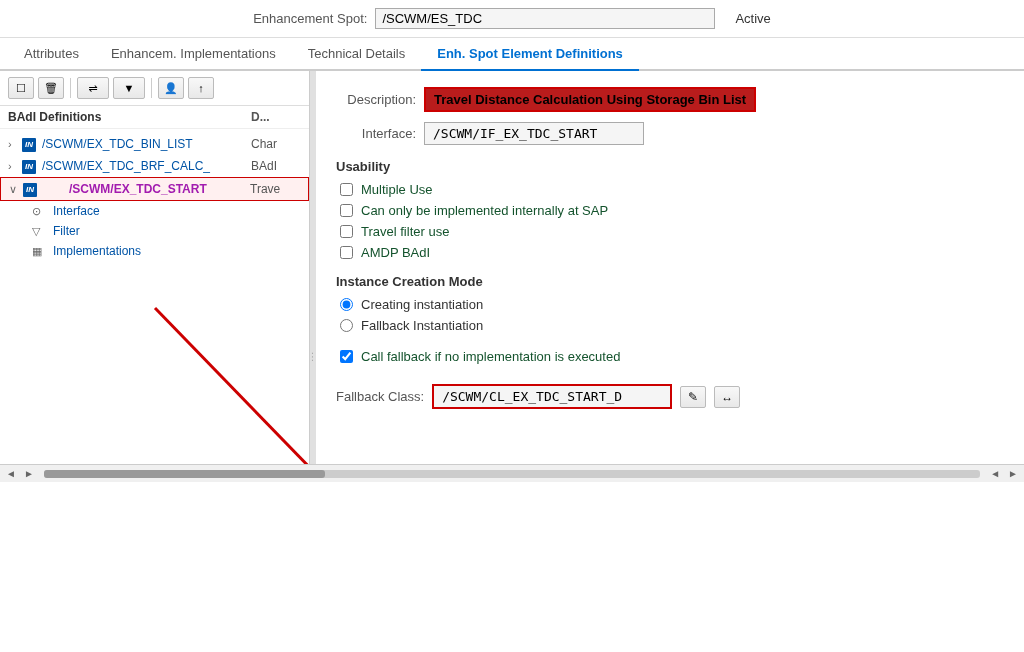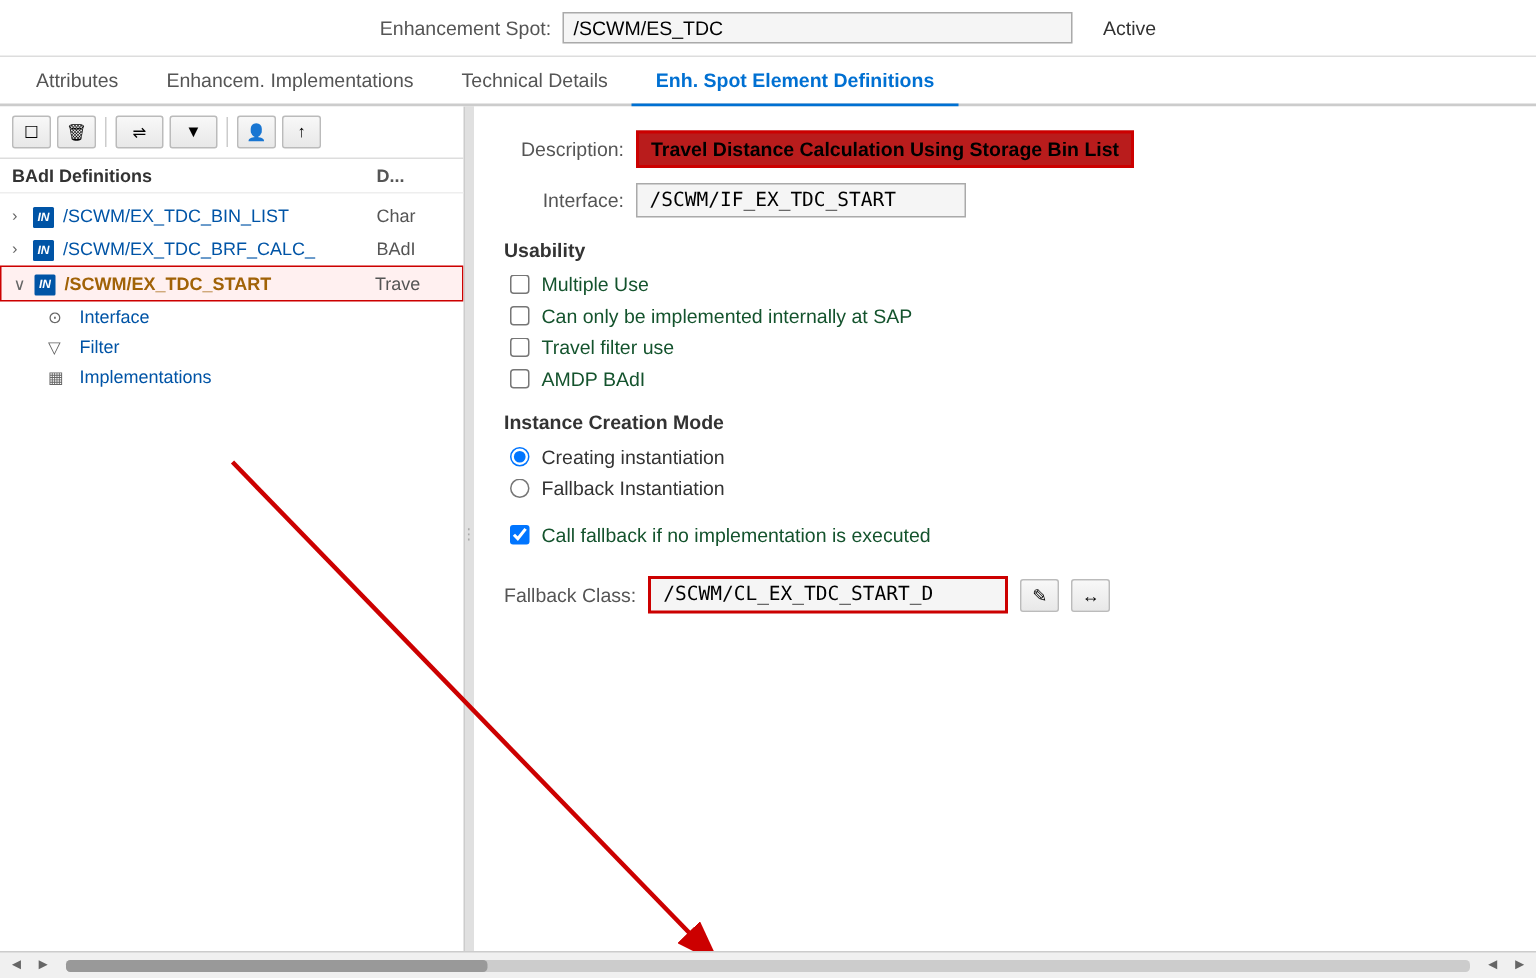--- a/index.html
+++ b/index.html
@@ -109,21 +109,21 @@
       align-items: center;
       padding: 3px 8px;
       cursor: pointer;
       font-size: 12px;
       white-space: nowrap;
     }
     .tree-item.selected { background: #c8e0ff; border: 1px solid #0070d2; }
     .tree-item .expand-icon { width: 14px; font-size: 11px; color: #666; }
     .tree-item .item-icon { width: 16px; margin-right: 4px; font-size: 12px; }
     .tree-item .item-label { flex: 1; color: #0054a6; }
-    .tree-item.selected .item-label { color: #a16207; font-weight: bold; }
+    .tree-item.selected .item-label { color: #a21caf; font-weight: bold; margin-left: 26px; }
     .tree-item .item-col2 { width: 50px; color: #555; overflow: hidden; text-overflow: ellipsis; font-size: 12px; }
 
     .tree-child {
       padding-left: 32px;
       display: flex;
       align-items: center;
       padding-top: 3px;
       padding-bottom: 3px;
       cursor: pointer;
       font-size: 12px;
@@ -281,21 +281,21 @@
       margin-right: 4px;
       font-style: italic;
     }
     .interface-icon { color: #888; font-size: 11px; }
     .filter-icon { color: #888; font-size: 11px; }
     .impl-icon { color: #888; font-size: 11px; }
   </style>
 </head>
 <body>
 
-<div style="position:relative; width:1024px; height:652px; overflow:hidden;">
+<div style="position:relative; width:1024px; height:482px; overflow:hidden;">
 
   <div class="top-bar">
     <span class="top-bar-label">Enhancement Spot:</span>
     <input type="text" class="top-bar-input" value="/SCWM/ES_TDC" style="">
     <span class="top-bar-status">Active</span>
   </div>
 
   <div class="tab-bar">
     <div class="tab">Attributes</div>
     <div class="tab">Enhancem. Implementations</div>

